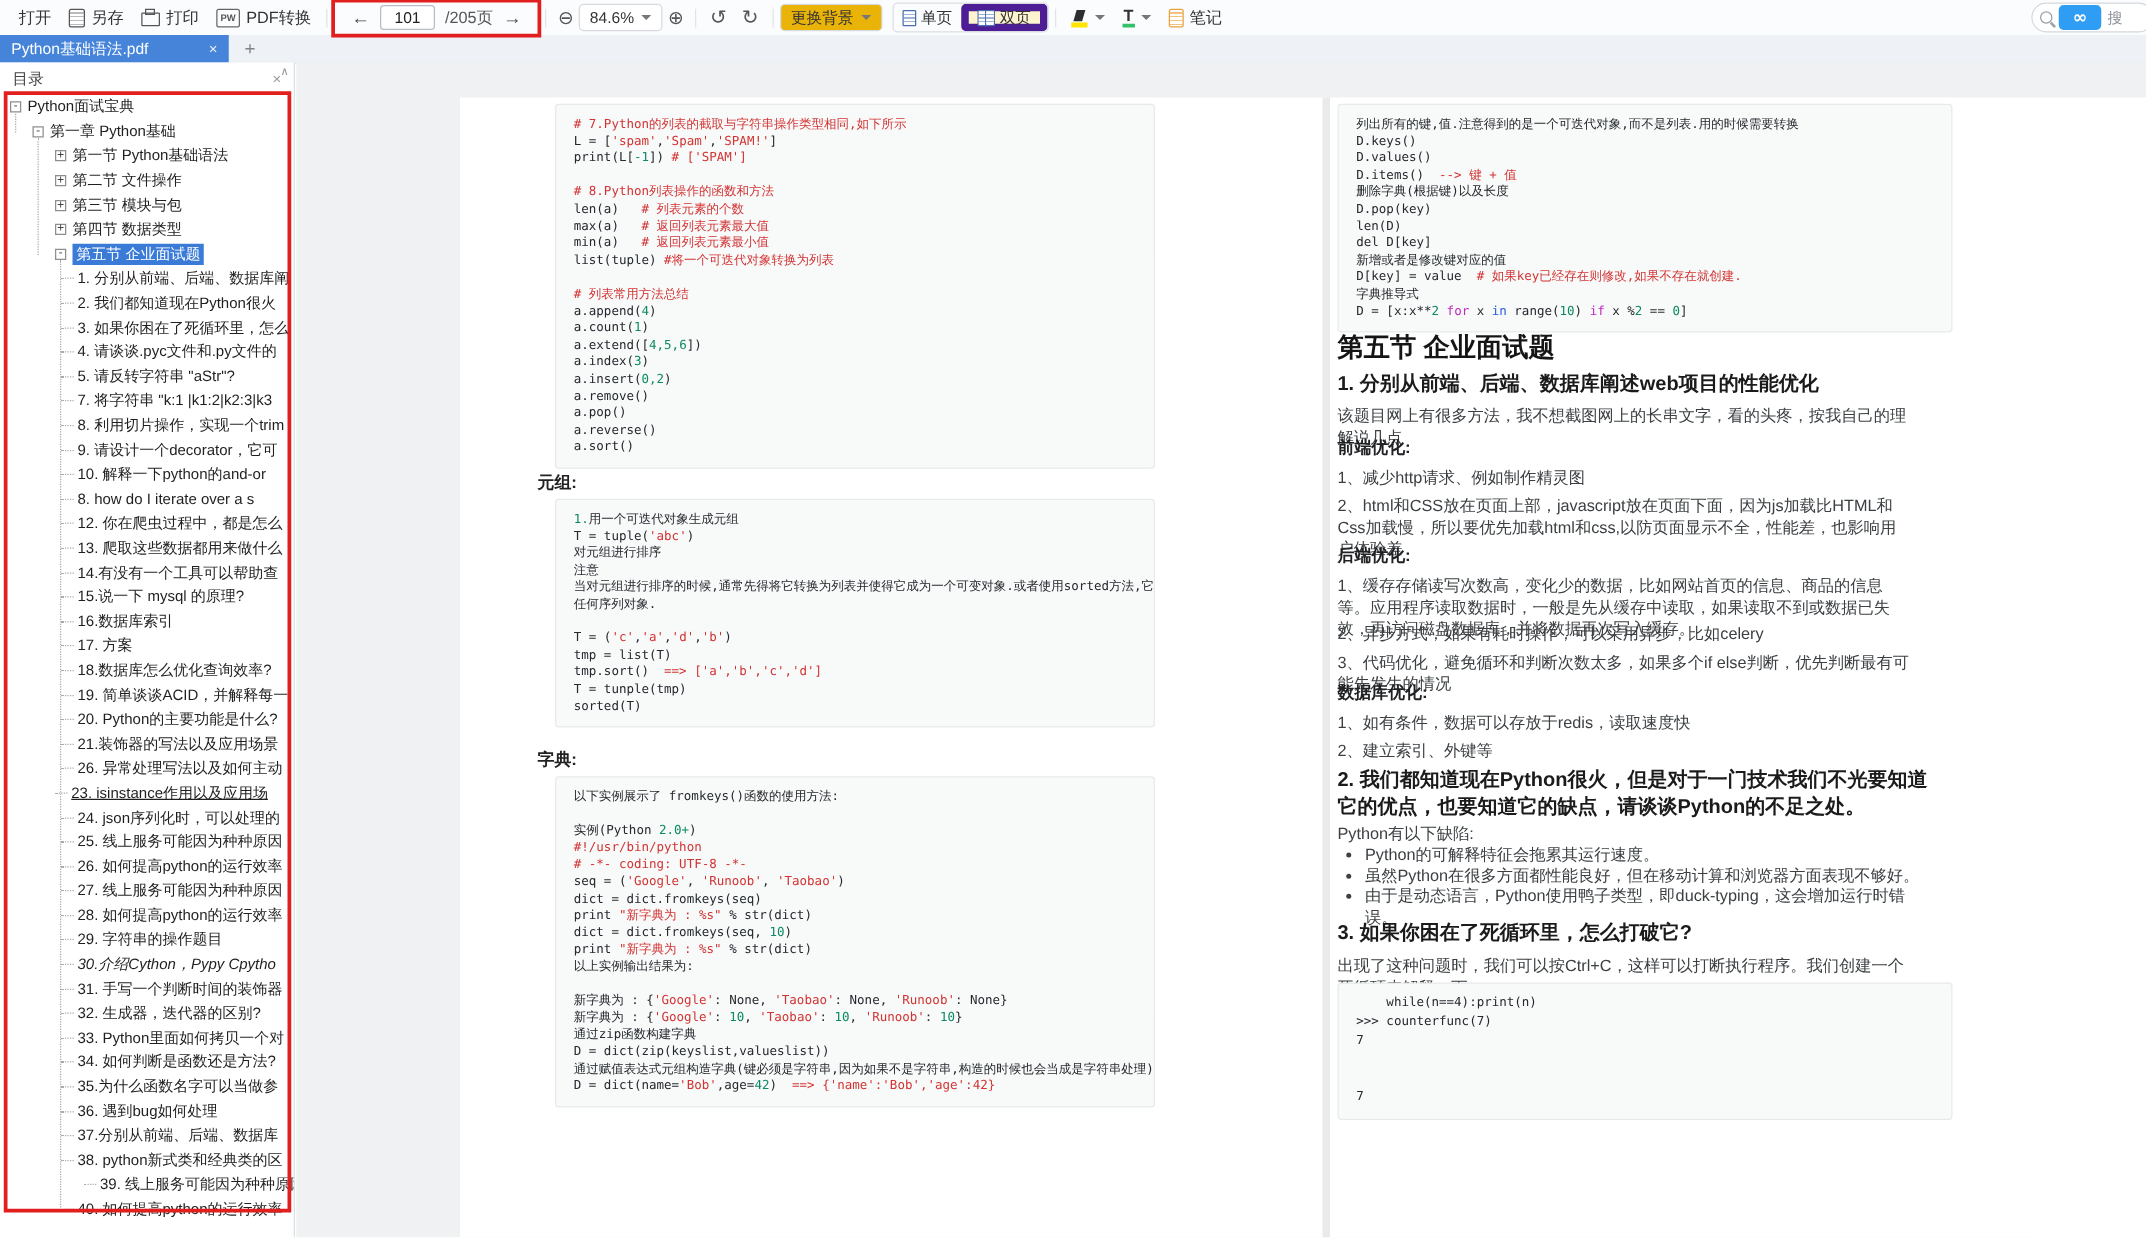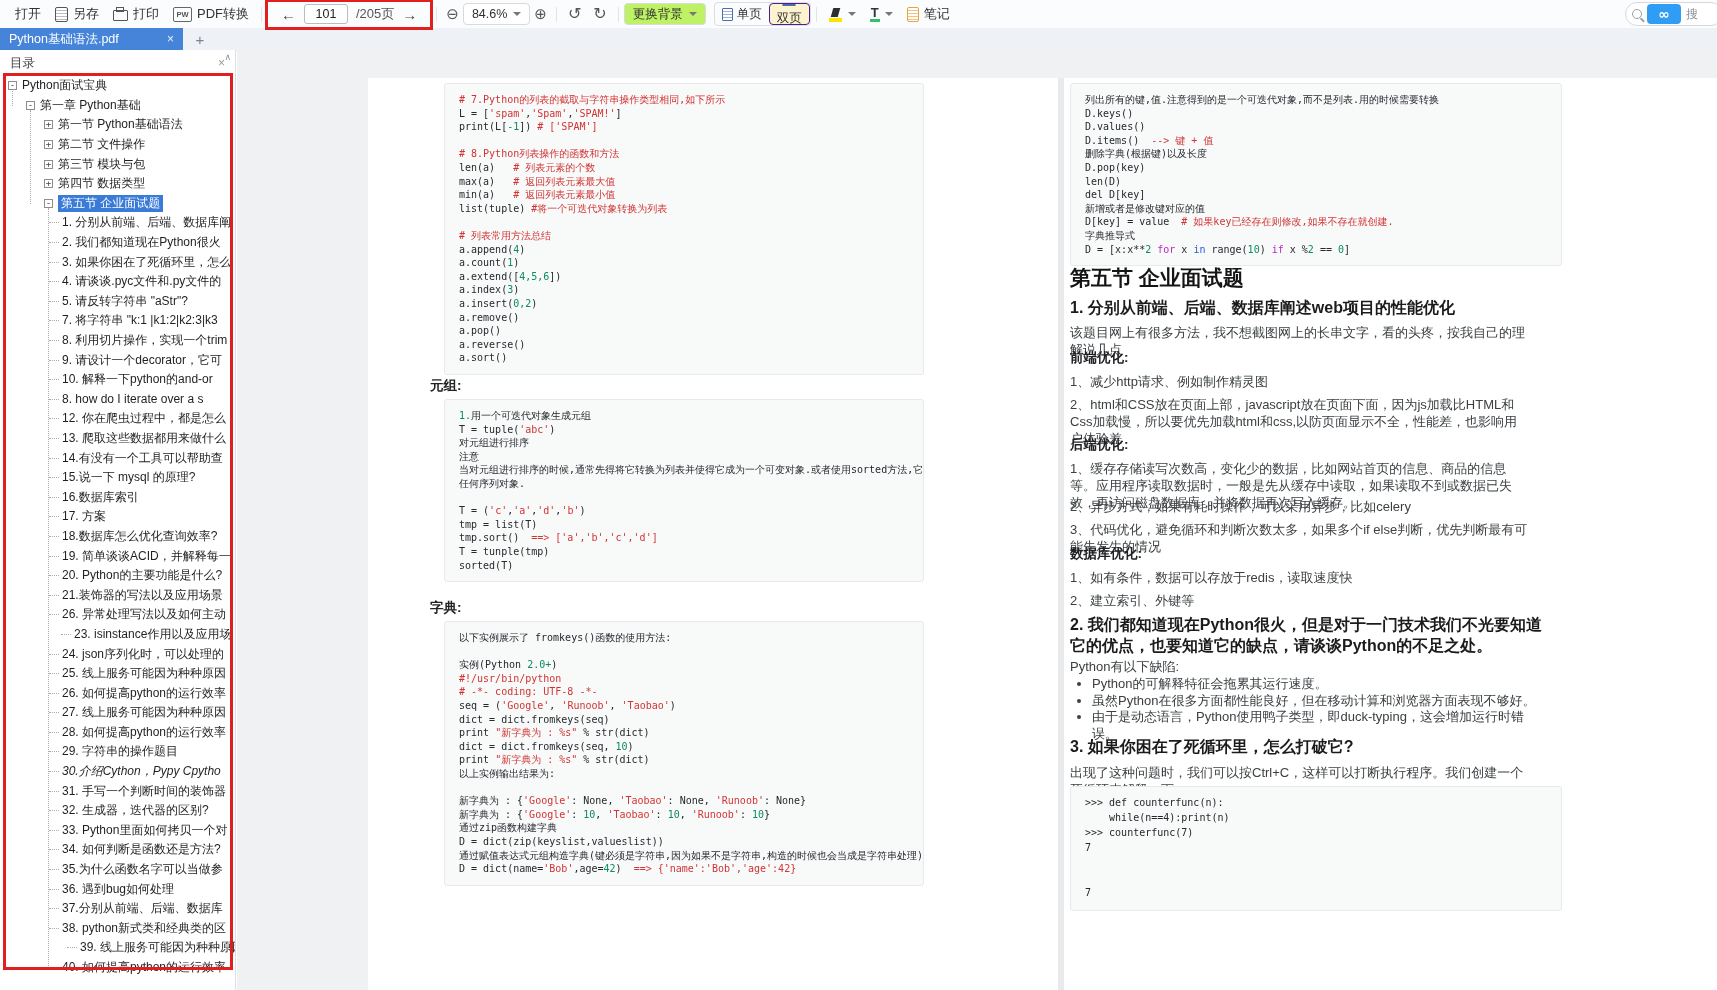--- a/index.html
+++ b/index.html
@@ -14,24 +14,24 @@
   .red-box{position:absolute;border:3px solid #e11f1f;pointer-events:none;z-index:60;}
   .arrow{font-size:15px;color:#444;}
   .pgin{width:42px;height:18px;border:1px solid #b9bcc2;border-radius:3px;text-align:center;
         font-size:12.5px;color:#222;padding:0;background:#fff;}
   .zoombox{display:flex;align-items:center;gap:6px;border:1px solid #d7dade;border-radius:4px;
            height:20px;padding:0 8px;font-size:12.5px;background:#fff;}
   .caret{width:0;height:0;border-left:4px solid transparent;border-right:4px solid transparent;
          border-top:4px solid #777;display:inline-block;}
   .glyph{font-family:"DejaVu Sans",sans-serif;font-size:15px;color:#555;line-height:1;}
   .bgbtn{display:flex;align-items:center;gap:6px;border:1px solid #d7dade;border-radius:4px;
-         height:20px;padding:0 8px;font-size:12.5px;background:#bef264;}
+         height:20px;padding:0 8px;font-size:12.5px;background:#eab308;}
   .pmode{display:flex;align-items:center;border:1px solid #dcdee2;border-radius:4px;height:22px;overflow:hidden;}
   .pseg{display:flex;align-items:center;gap:4px;padding:0 7px;height:22px;font-size:12.5px;box-sizing:border-box;}
-  .pseg.active{background:#fdf3cf;border:1px solid #4c1d95;border-radius:4px;flex-direction:column;}
+  .pseg.active{background:#fdf3cf;border:6px solid #4c1d95;border-radius:4px;}
   .ic-page1{width:9px;height:11px;border:1px solid #4a6fae;border-radius:1px;
             background:repeating-linear-gradient(#fff 0 2px,#9db4d8 2px 3px);}
   .ic-page2{width:12px;height:11px;border:1px solid #4a6fae;border-radius:1px;display:flex;}
   .ic-page2 i{flex:1;border-right:1px solid #4a6fae;background:repeating-linear-gradient(#fff 0 2px,#9db4d8 2px 3px);}
   .ic-page2 i:last-child{border-right:none;}
   .ic-doc{width:11px;height:13px;border:1.5px solid #555;border-radius:2px;
           background:repeating-linear-gradient(#fff 0 2px,#bbb 2px 3px);}
   .ic-print{width:13px;height:9px;border:1.5px solid #555;border-radius:1px;position:relative;margin-top:3px;}
   .ic-print::before{content:"";position:absolute;left:2px;top:-4px;width:6px;height:3px;border:1.5px solid #555;}
   .ic-pw{min-width:17px;height:13px;border:1.5px solid #666;border-radius:2px;font-size:7.5px;font-weight:bold;
@@ -295,21 +295,21 @@
         <span>20. Python的主要功能是什么?</span>
       </div>
       <div class="trow" style="padding-left: 49px;">
         <span class="stub"></span>
         <span>21.装饰器的写法以及应用场景</span>
       </div>
       <div class="trow" style="padding-left: 49px;">
         <span class="stub"></span>
         <span>26. 异常处理写法以及如何主动</span>
       </div>
-      <div class="trow" style="padding-left: 61px;">
+      <div class="trow" style="padding-left: 44px; text-decoration: underline;">
         <span class="stub"></span>
         <span>23. isinstance作用以及应用场</span>
       </div>
       <div class="trow" style="padding-left: 49px;">
         <span class="stub"></span>
         <span>24. json序列化时，可以处理的</span>
       </div>
       <div class="trow" style="padding-left: 49px;">
         <span class="stub"></span>
         <span>25. 线上服务可能因为种种原因</span>
@@ -408,16 +408,16 @@
       <div class="para" style="left:6px;top:514px;">2、建立索引、外键等</div>
       <div class="h2" style="left:6px;top:536px;">2. 我们都知道现在Python很火，但是对于一门技术我们不光要知道它的优点，也要知道它的缺点，请谈谈Python的不足之处。</div>
       <div class="para" style="left:6px;top:580px;">Python有以下缺陷:</div>
       <ul class="blist" style="left:6px;top:598px;">
         <li>Python的可解释特征会拖累其运行速度。</li>
         <li>虽然Python在很多方面都性能良好，但在移动计算和浏览器方面表现不够好。</li>
         <li>由于是动态语言，Python使用鸭子类型，即duck-typing，这会增加运行时错误。</li>
       </ul>
       <div class="h2" style="left:6px;top:658px;">3. 如果你困在了死循环里，怎么打破它?</div>
       <div class="para" style="left:6px;top:686px;">出现了这种问题时，我们可以按Ctrl+C，这样可以打断执行程序。我们创建一个死循环来解释一下。</div>
-      <div class="codebox big" style="left:6px;top:708px;width:462px;"><div class="cl"><span>&gt;&gt;&gt; def counterfunc(n):</span></div><div class="cl"><span>    while(n==4):print(n)</span></div><div class="cl"><span>&gt;&gt;&gt; counterfunc(7)</span></div><div class="cl"><span>7</span></div><div class="cl">&nbsp;</div><div class="cl">&nbsp;</div><div class="cl"><span>7</span></div></div>
+      <div class="codebox big" style="left:6px;top:708px;width:462px;"><div class="cl"><span>    while(n==4):print(n)</span></div><div class="cl"><span>&gt;&gt;&gt; counterfunc(7)</span></div><div class="cl"><span>7</span></div><div class="cl">&nbsp;</div><div class="cl">&nbsp;</div><div class="cl"><span>7</span></div></div>
     </div>
   </div>
 </div>
 
 </body></html>

